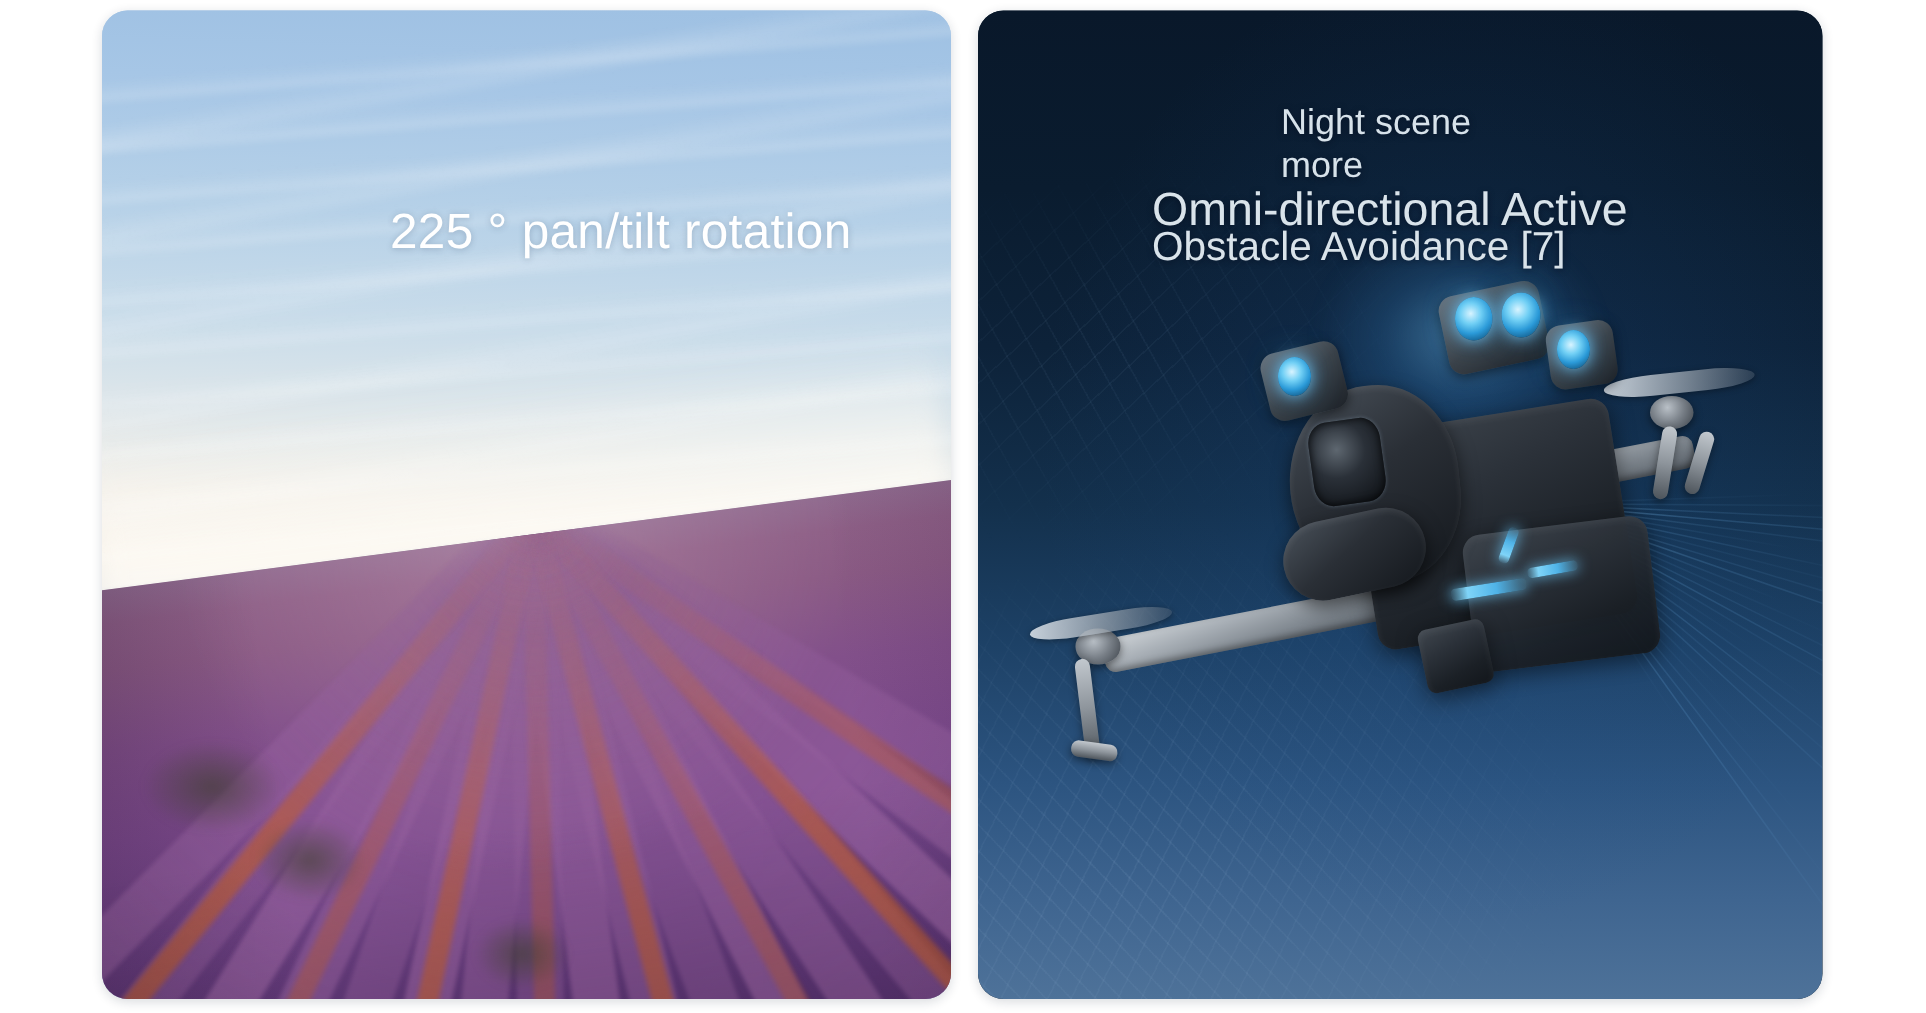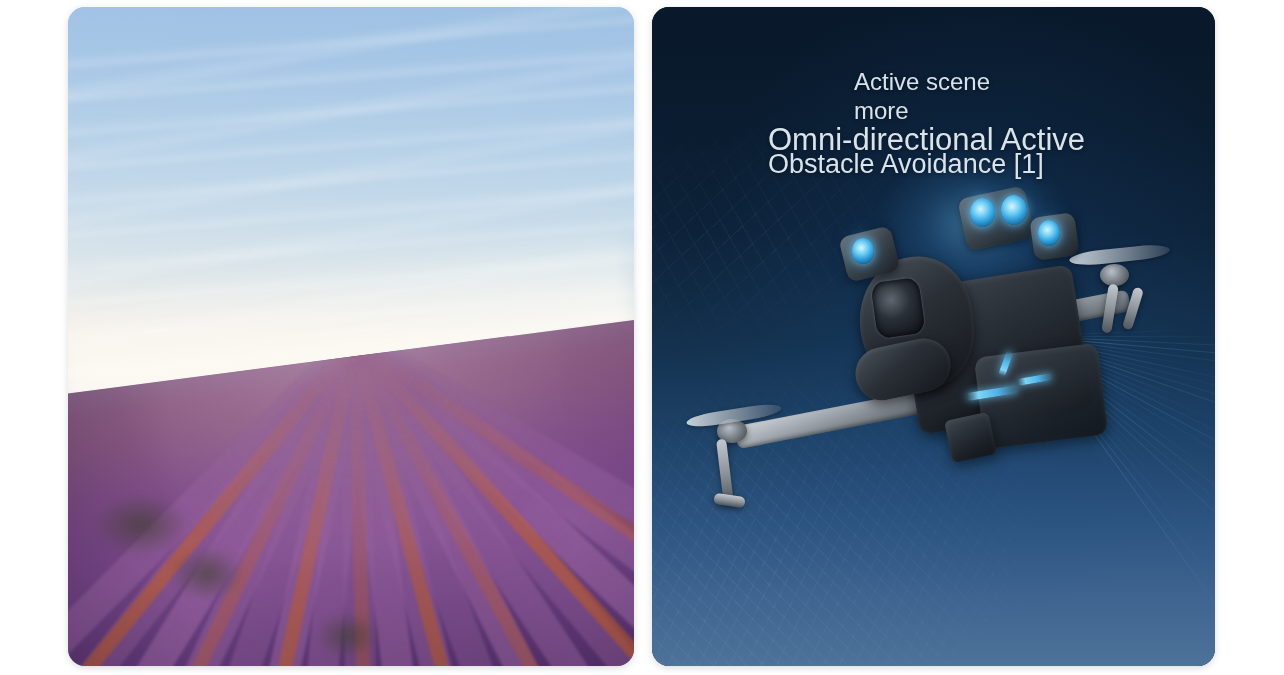--- a/index.html
+++ b/index.html
@@ -408,20 +408,21 @@
           </div>
         <div class="lv-field-shade"></div>
       </div>
 
       <div class="lv-bush" style="left:5%; top:74%;  width:16%; height:9%;"></div>
       <div class="lv-bush" style="left:18%; top:82%; width:13%; height:8%;"></div>
       <div class="lv-bush" style="left:44%; top:92%; width:11%; height:7%;"></div>
     </div>
 
     <div class="lv-text">
+      <div class="lv-line-2">225 ° pan/tilt rotation</div>
     </div>
   </div>
 
   <div class="card" id="card-drone">
 
     <div class="photo">
       <div class="dr-bg"></div>
       <div class="dr-mesh"></div>
       <div class="dr-mesh-top"></div>
       <div class="dr-beams" id="dr-beams">
@@ -488,20 +489,20 @@
 
         <div class="d-part led-strip" style="left:56%; top:58%; width:9%; height:1.2%; transform:rotate(-9deg);"></div>
         <div class="d-part led-strip" style="left:60.5%; top:53.5%; width:4.5%; height:1%; transform:rotate(-70deg);"></div>
         <div class="d-part led-strip" style="left:65%; top:56%; width:6%; height:1%; transform:rotate(-10deg);"></div>
 
         <div class="d-part body-main" style="left:52.5%; top:62%; width:8%; height:6.5%; transform:rotate(-12deg); border-radius:6px;"></div>
       </div>
     </div>
 
     <div class="dr-text">
-      <div class="dr-line-1">Active scene</div>
+      <div class="dr-line-1">Night scene</div>
       <div class="dr-line-2">more</div>
       <div class="dr-line-3">Omni-directional Active</div>
-      <div class="dr-line-4">Obstacle Avoidance [1]</div>
+      <div class="dr-line-4">Obstacle Avoidance [7]</div>
     </div>
   </div>
 
 </div>
 
 </body></html>

